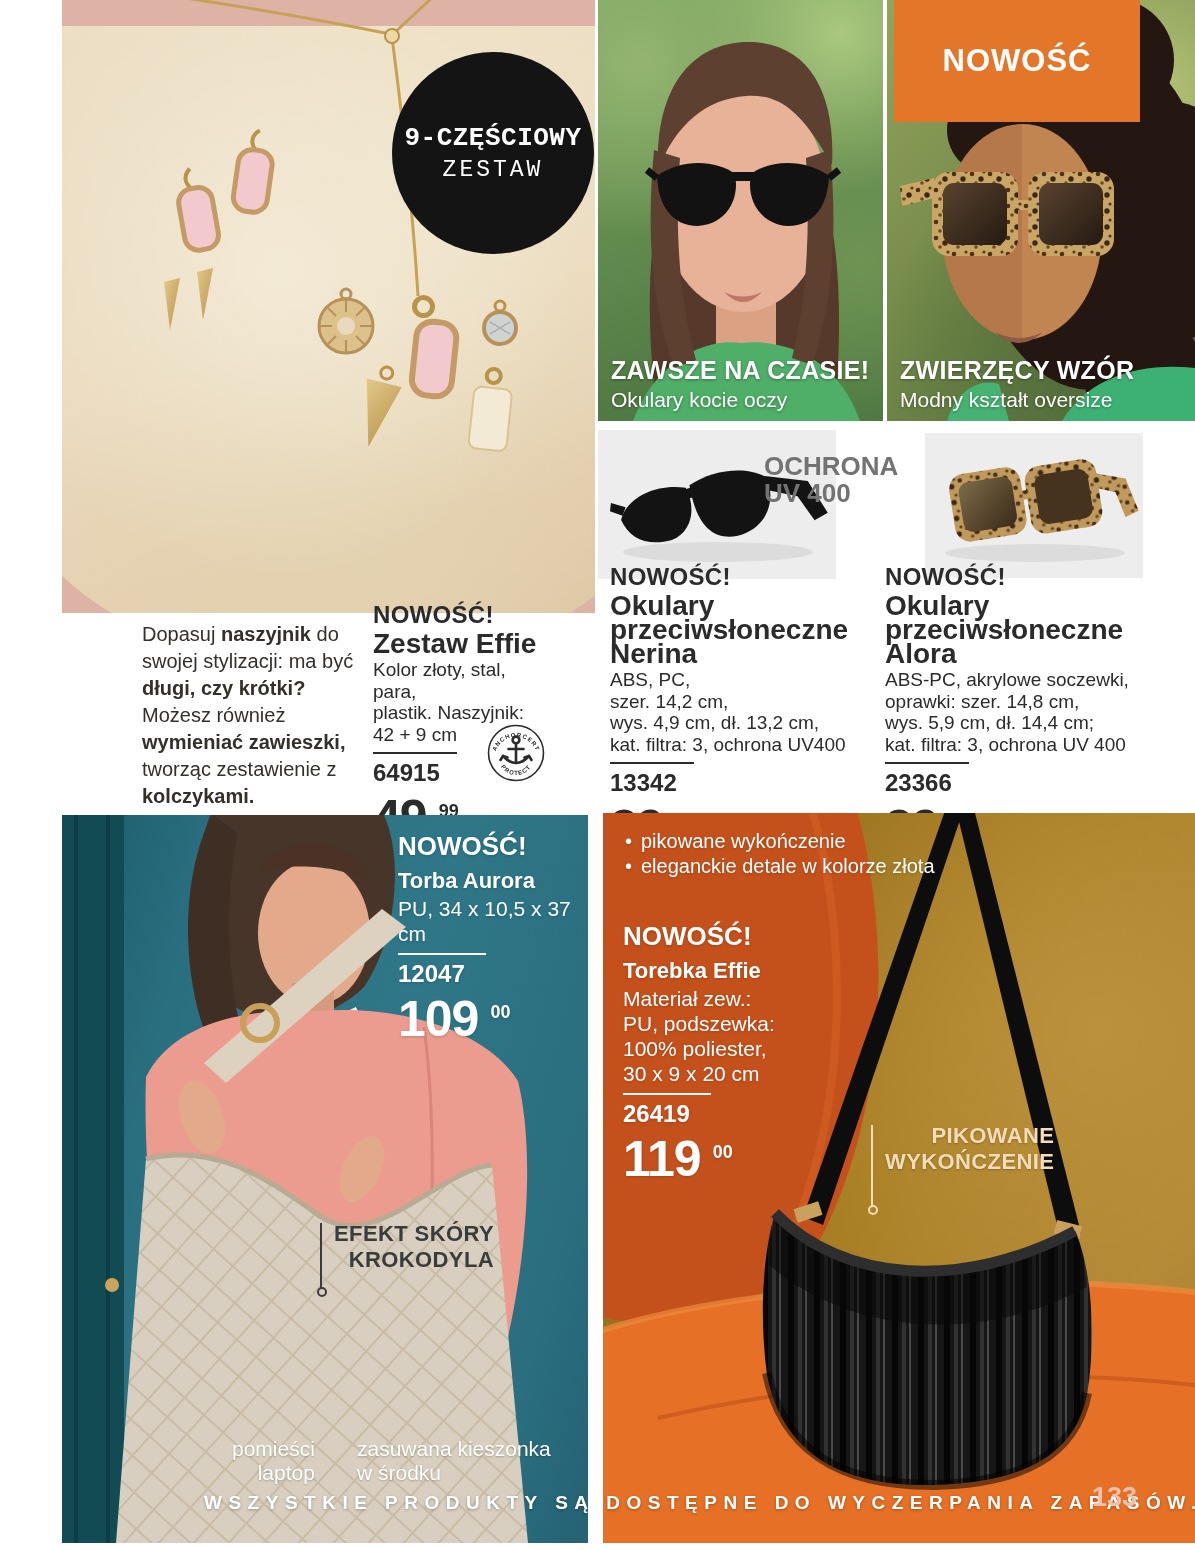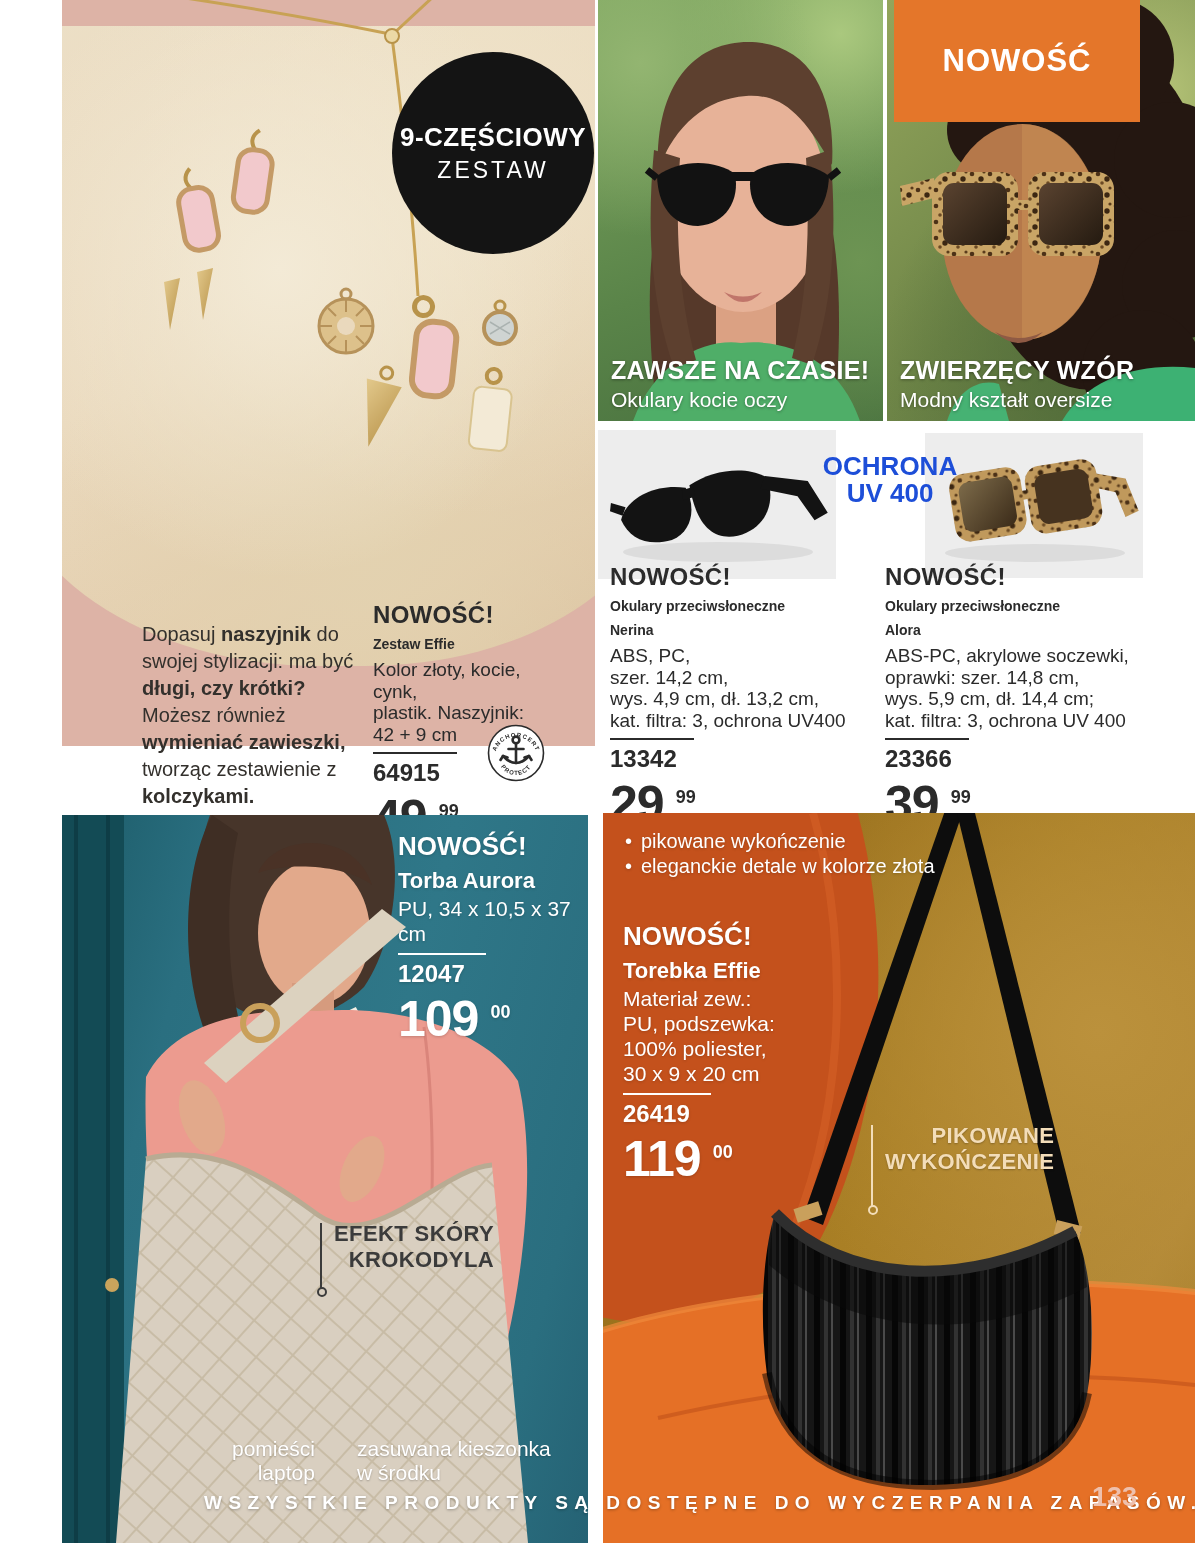--- a/index.html
+++ b/index.html
@@ -3,21 +3,21 @@
 <meta charset="utf-8">
 <style>
   html,body{margin:0;padding:0;background:#fff;}
   .page{position:relative;width:1195px;height:1550px;background:#ffffff;overflow:hidden;
         font-family:"Liberation Sans",sans-serif;color:#2b2b2b;}
   .abs{position:absolute;text-align:right;}
   .photo{position:absolute;overflow:hidden;}
   .photo svg{position:absolute;left:0;top:0;}
 
   
-  .jewelry{left:62px;top:0;width:533px;height:746px;background:#ddb3a6;}
+  .jewelry{left:62px;top:0;width:533px;height:613px;background:#ddb3a6;font-family:Liberation Mono, monospace;}
   .jewelry .slab{position:absolute;left:-60px;top:26px;width:660px;height:640px;
     border-radius:0 0 45% 48% / 0 0 30% 34%;
     background:
       radial-gradient(ellipse at 42% 38%, #f3ead6 0%, rgba(243,234,214,0) 55%),
       radial-gradient(ellipse at 70% 20%, #efe3c9 0%, rgba(239,227,201,0) 50%),
       radial-gradient(ellipse at 55% 80%, #e3d2b0 0%, rgba(227,210,176,0) 60%),
       linear-gradient(155deg,#ecdfc6 0%,#ead9bd 45%,#e2ccab 80%,#d9c19e 100%);}
   .badge-circle{position:absolute;left:330px;top:52px;width:202px;height:202px;border-radius:50%;
     background:#141414;color:#fff;text-align:center;display:flex;flex-direction:column;justify-content:center;}
   .badge-circle .b1{font-size:26px;font-weight:800;letter-spacing:.5px;}
@@ -43,27 +43,27 @@
   .caption{position:absolute;left:13px;top:356px;color:#fff;text-shadow:0 1px 3px rgba(0,0,0,.35);}
   .caption .cap-title{font-size:25px;font-weight:800;letter-spacing:.3px;}
   .caption .cap-sub{font-size:21px;font-weight:400;margin-top:3px;}
   .orange-badge{position:absolute;left:7px;top:0;width:246px;height:122px;background:#e4762a;
     color:#fff;font-size:31px;font-weight:800;letter-spacing:1px;display:flex;align-items:center;justify-content:center;}
 
   
   .tile{position:absolute;background:#ededed;}
   .tileA{left:598px;top:430px;width:238px;height:149px;}
   .tileB{left:925px;top:433px;width:218px;height:145px;}
-  .uv{position:absolute;left:815px;top:453px;width:150px;text-align:center;
-      font-size:26px;font-weight:800;line-height:27px;color:#1d4ed8;z-index:5;}
+  .uv{position:absolute;left:764px;top:453px;width:150px;text-align:left;
+      font-size:26px;font-weight:800;line-height:27px;color:#737373;z-index:5;}
 
   
   .info{position:absolute;color:#2b2b2b;}
   .info .flag{font-size:24px;font-weight:800;letter-spacing:.3px;margin-bottom:3px;}
-  .info .name{font-size:14px;font-weight:700;line-height:24px;}
+  .info .name{font-size:28px;font-weight:700;line-height:24px;}
   .info .desc{font-size:19px;line-height:21.5px;margin-top:3px;}
   .divider{width:84px;border-top:2px solid #2b2b2b;margin:7px 0 5px 0;height:0;}
   .code{font-size:24px;font-weight:700;}
   .price{margin-top:2px;line-height:44px;}
   .price .pz{font-size:50px;font-weight:700;letter-spacing:-1px;}
   .price .pg{font-size:18px;font-weight:700;vertical-align:18px;margin-left:12px;}
   .blk-effie{left:373px;top:601px;width:170px;}
   .blk-nerina{left:610px;top:563px;width:260px;}
   .blk-alora{left:885px;top:563px;width:290px;}
   .blurb{position:absolute;left:142px;top:601px;width:232px;font-size:20px;line-height:27px;color:#33302c;}
@@ -285,21 +285,21 @@
       </g>
     </svg>
   </div>
 
   <p class="blurb"><span>Dopasuj </span><b>naszyjnik</b><span> do swojej stylizacji: ma być </span><b>długi, czy krótki?</b><span> Możesz również </span><b>wymieniać zawieszki,</b><span> tworząc zestawienie z </span><b>kolczykami.</b></p>
 
   <div class="info blk-effie">
     <div class="flag">NOWOŚĆ!</div>
     <div class="name">Zestaw Effie</div>
     <div class="desc">
-      <div>Kolor złoty, kocie, cynk,</div>
+      <div>Kolor złoty, stal, para,</div>
       <div>plastik. Naszyjnik:</div>
       <div>42 + 9 cm</div>
     </div>
     <div class="divider"></div>
     <div class="code">64915</div>
     <div class="price">
       <span class="pz">49</span><span class="pg">99</span>
     </div>
   </div>
 

